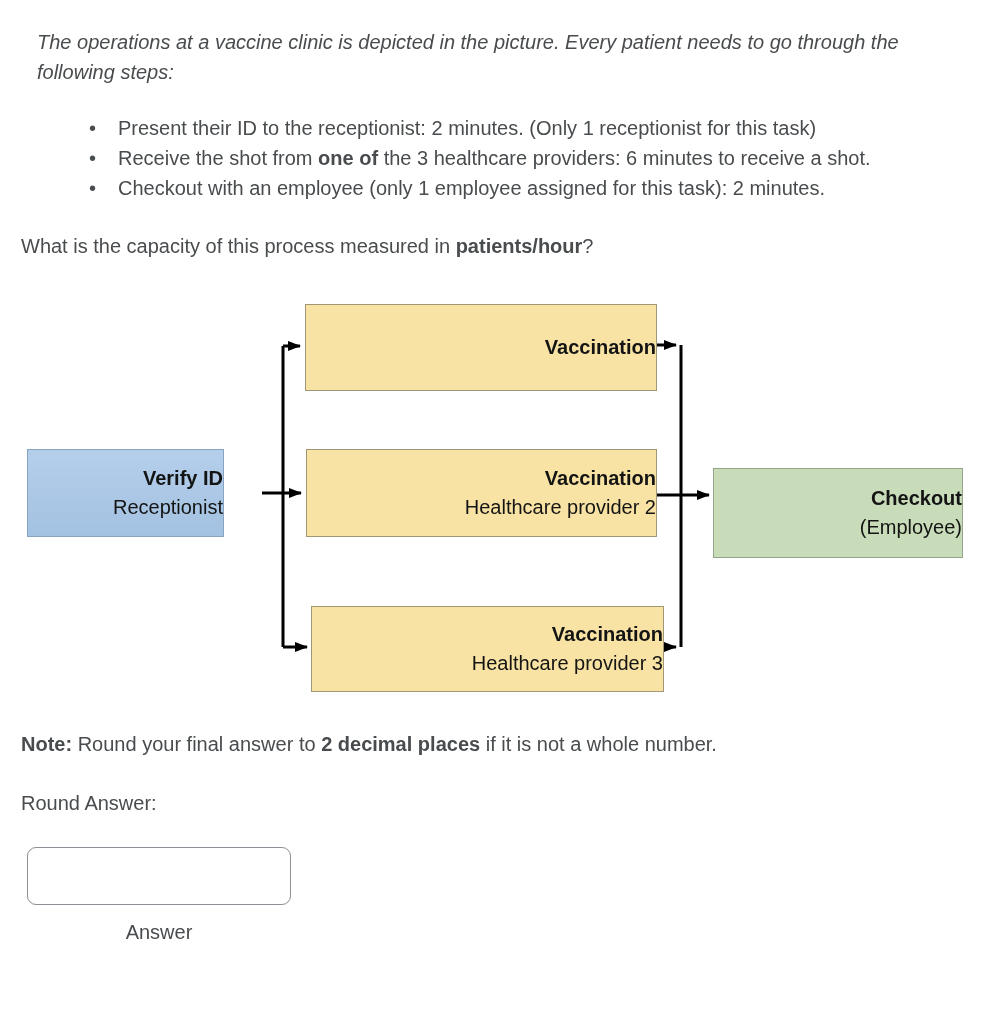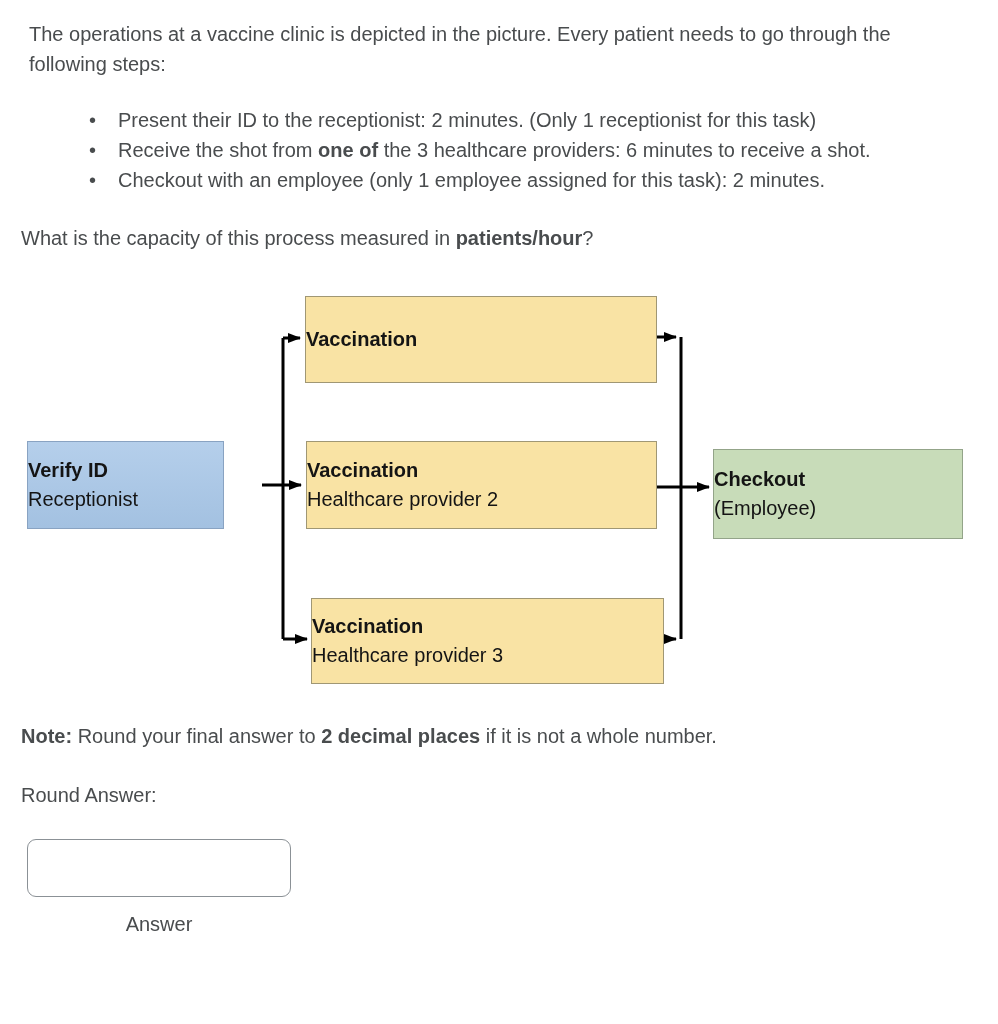--- a/index.html
+++ b/index.html
@@ -9,43 +9,43 @@
     height: 1024px;
     background: #ffffff;
     font-family: "Liberation Sans", sans-serif;
     color: #494c4e;
     overflow: hidden;
   }
   .content { padding: 11px 24px 0 21px; }
   .t20 { font-size: 20px; line-height: 30px; }
   .b { font-weight: 700; }
 
-  p.intro { margin: 8px; max-width: 952px; }
+  p.intro { margin: 16px; max-width: 952px; font-style: italic; }
   ul.steps { margin: 26px 0 0; padding: 0 0 0 97px; list-style: none; max-width: 882px; }
   ul.steps li { position: relative; }
   ul.steps li::before { content: "\2022"; position: absolute; left: -29px; top: 0; }
   p.question { margin: 28px 0 0; }
 
   .diagram { position: relative; width: 974px; height: 400px; margin: 35px 0 0 -21px; }
   .diagram svg.arrows { position: absolute; left: 0; top: 0; }
   .dbox {
     position: absolute;
-    display: flex; flex-direction: column; align-items: flex-start; justify-content: center;
+    display: flex; flex-direction: column; align-items: flex-end; justify-content: center;
     text-align: center; font-size: 20px; line-height: 29px; color: #141414;
   }
   .dbox .title { font-weight: 700; }
   .box-verify   { left: 27px;  top: 153px; width: 197px; height: 88px;
                   background: linear-gradient(#b5cfeb, #a3c1e1); border: 1px solid #89a3c2; }
   .box-v1       { left: 305px; top: 8px;   width: 352px; height: 87px;
                   background: #f9e3a4; border: 1px solid #a09774; }
   .box-v2       { left: 306px; top: 153px; width: 351px; height: 88px;
                   background: #f9e3a4; border: 1px solid #a09774; }
   .box-v3       { left: 311px; top: 310px; width: 353px; height: 86px;
                   background: #f9e3a4; border: 1px solid #a09774; }
-  .box-checkout { left: 713px; top: 161px; width: 250px; height: 90px;
+  .box-checkout { left: 713px; top: 172px; width: 250px; height: 90px;
                   background: #c8dcb9; border: 1px solid #93a489; }
 
   p.note { margin: 33px 0 0; }
   p.your-answer { margin: 29px 0 0; }
   input.answer-input {
     display: block; margin: 29px 0 0 6px;
     width: 264px; height: 58px;
     border: 1px solid #8b9196; border-radius: 9px;
     background: #fff; font-family: "Liberation Sans", sans-serif;
     font-size: 20px; padding: 0 12px; color: #494c4e; outline: none;

